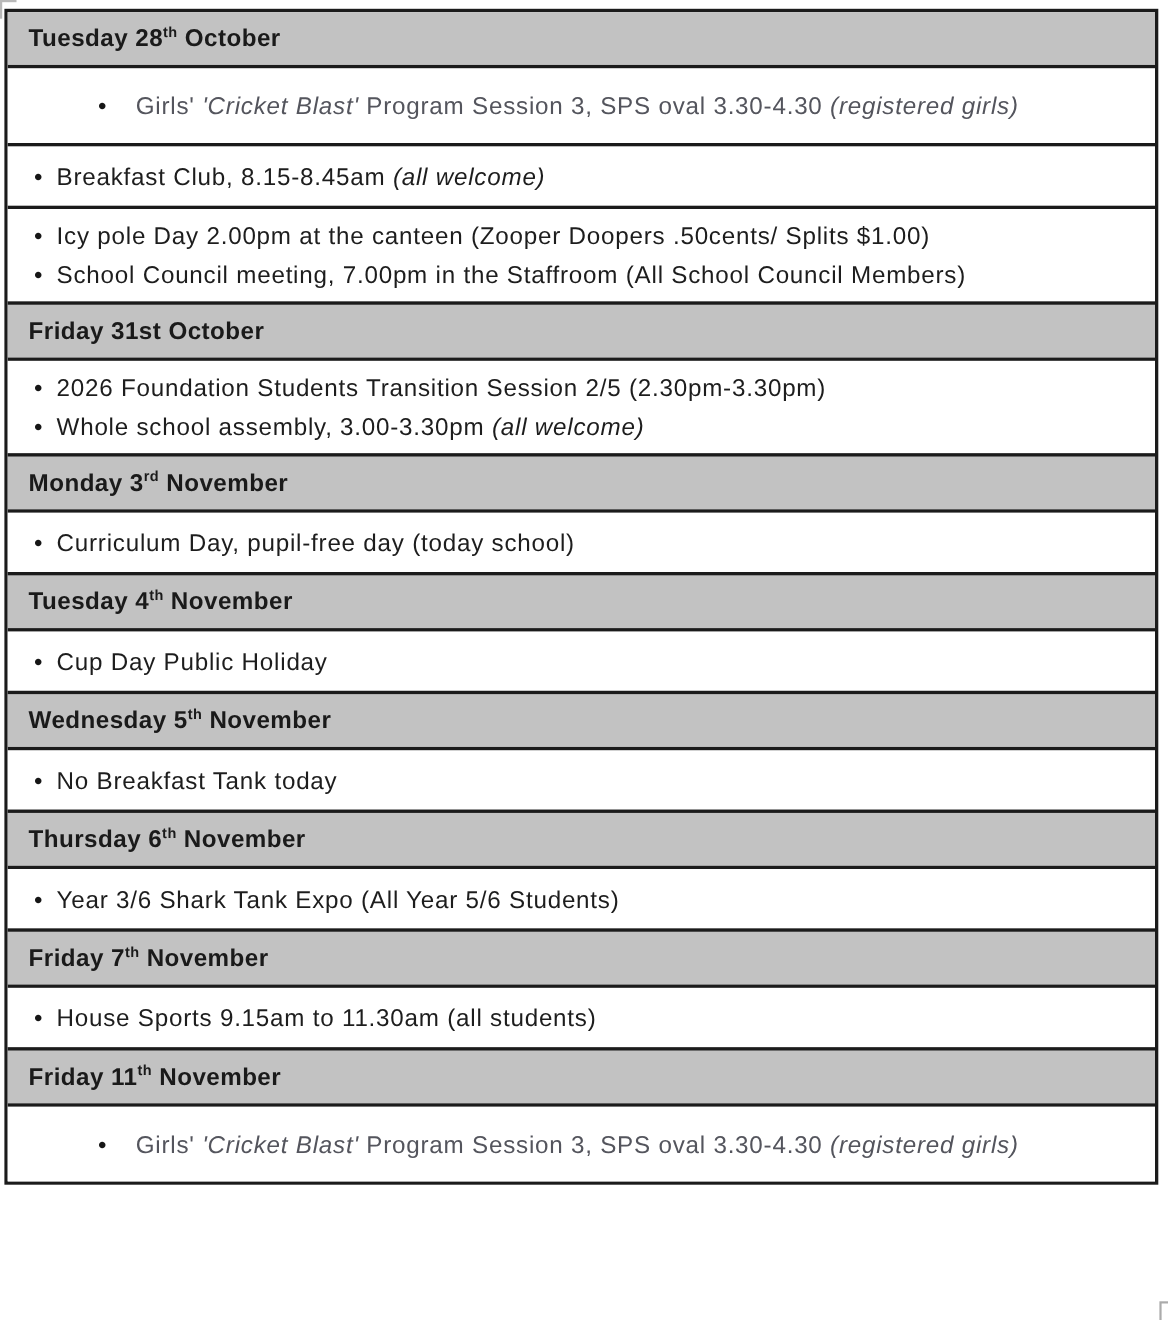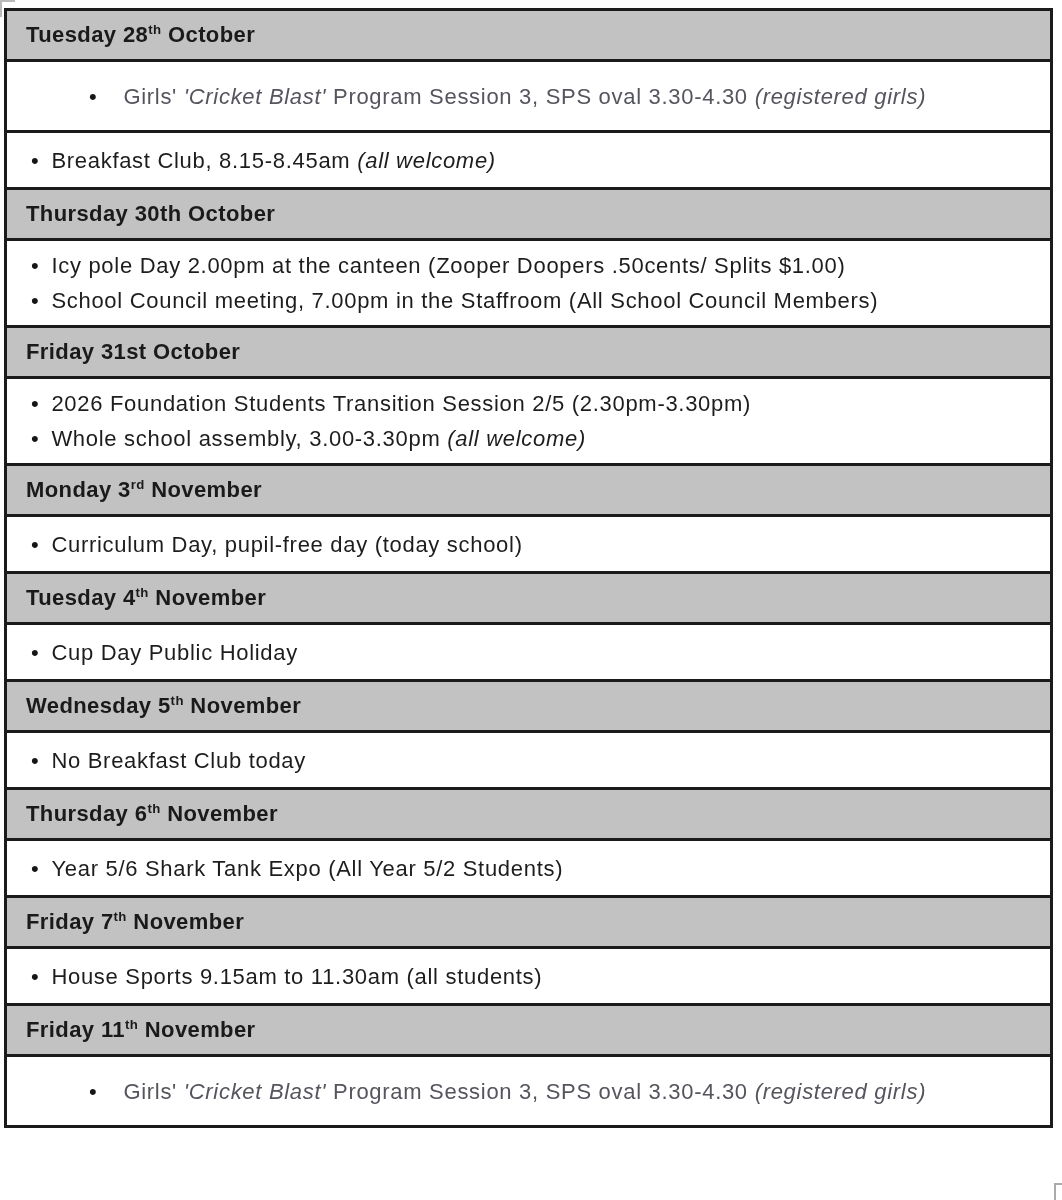--- a/index.html
+++ b/index.html
@@ -108,23 +108,20 @@
           <span class="bullet">•</span>
           <span class="event-text"><span>Girls' </span><span class="it">'Cricket Blast'</span><span> Program Session 3, SPS oval 3.30-4.30 </span><span class="it">(registered girls)</span></span>
         </div>
       </div>
       <div class="row events ev-single">
         <div class="event-line">
           <span class="bullet">•</span>
           <span class="event-text"><span>Breakfast Club, 8.15-8.45am </span><span class="it">(all welcome)</span></span>
         </div>
       </div>
-      <div class="row header">
-        <div class="header-text"><span>Thursday 30th October</span></div>
-      </div>
       <div class="row events ev-double">
         <div class="event-line">
           <span class="bullet">•</span>
           <span class="event-text"><span>Icy pole Day 2.00pm at the canteen (Zooper Doopers .50cents/ Splits $1.00)</span></span>
         </div>
         <div class="event-line">
           <span class="bullet">•</span>
           <span class="event-text"><span>School Council meeting, 7.00pm in the Staffroom (All School Council Members)</span></span>
         </div>
       </div>
@@ -158,30 +155,30 @@
           <span class="bullet">•</span>
           <span class="event-text"><span>Cup Day Public Holiday</span></span>
         </div>
       </div>
       <div class="row header">
         <div class="header-text"><span>Wednesday 5</span><sup>th</sup><span> November</span></div>
       </div>
       <div class="row events ev-single">
         <div class="event-line">
           <span class="bullet">•</span>
-          <span class="event-text"><span>No Breakfast Club today</span></span>
+          <span class="event-text"><span>No Breakfast Tank today</span></span>
         </div>
       </div>
       <div class="row header">
         <div class="header-text"><span>Thursday 6</span><sup>th</sup><span> November</span></div>
       </div>
       <div class="row events ev-single">
         <div class="event-line">
           <span class="bullet">•</span>
-          <span class="event-text"><span>Year 5/6 Shark Tank Expo (All Year 5/2 Students)</span></span>
+          <span class="event-text"><span>Year 3/6 Shark Tank Expo (All Year 5/6 Students)</span></span>
         </div>
       </div>
       <div class="row header">
         <div class="header-text"><span>Friday 7</span><sup>th</sup><span> November</span></div>
       </div>
       <div class="row events ev-single">
         <div class="event-line">
           <span class="bullet">•</span>
           <span class="event-text"><span>House Sports 9.15am to 11.30am (all students)</span></span>
         </div>

